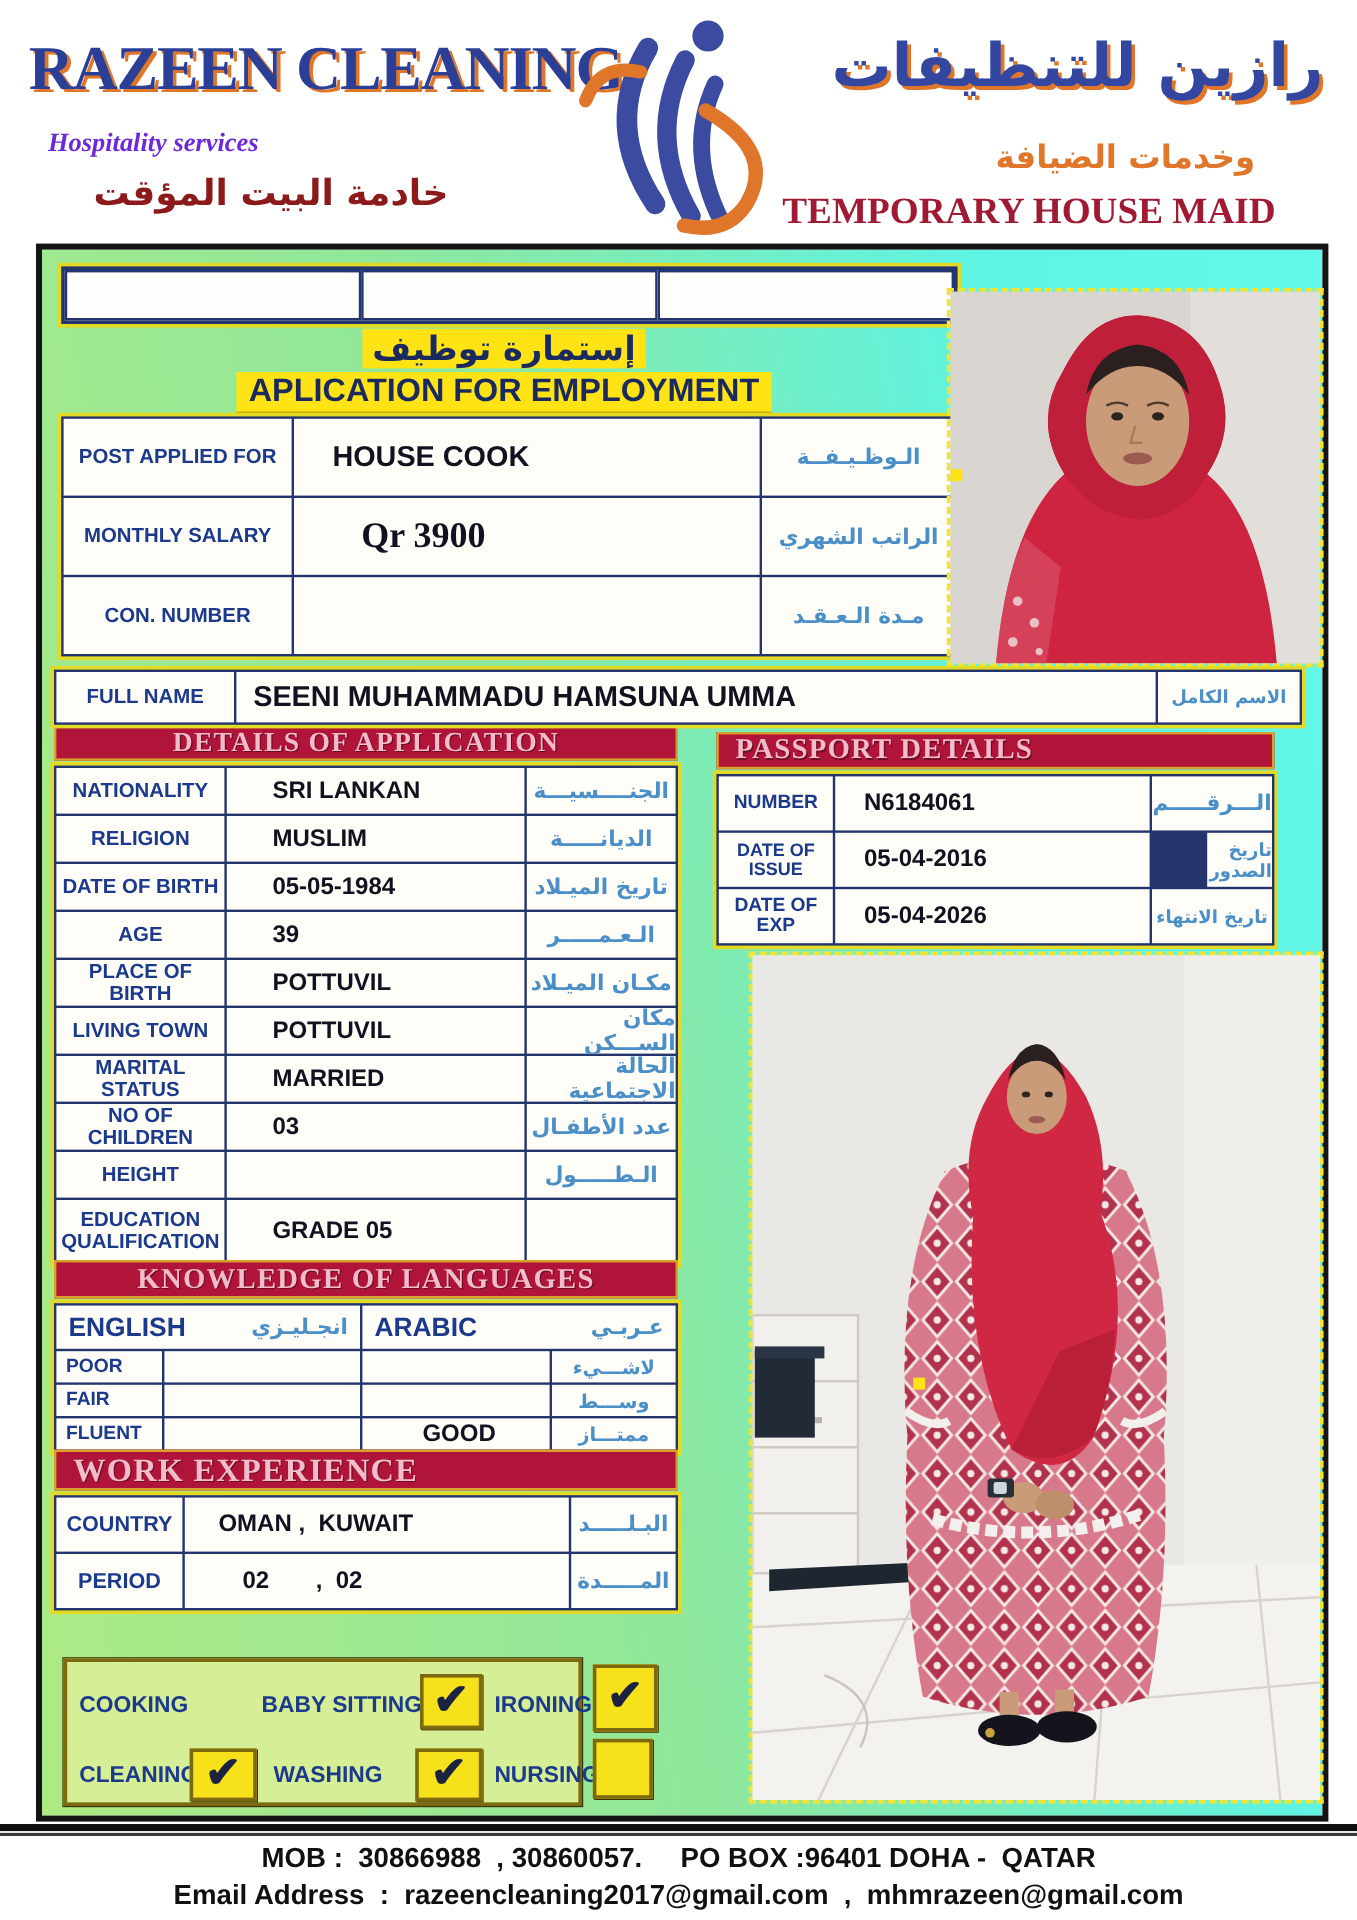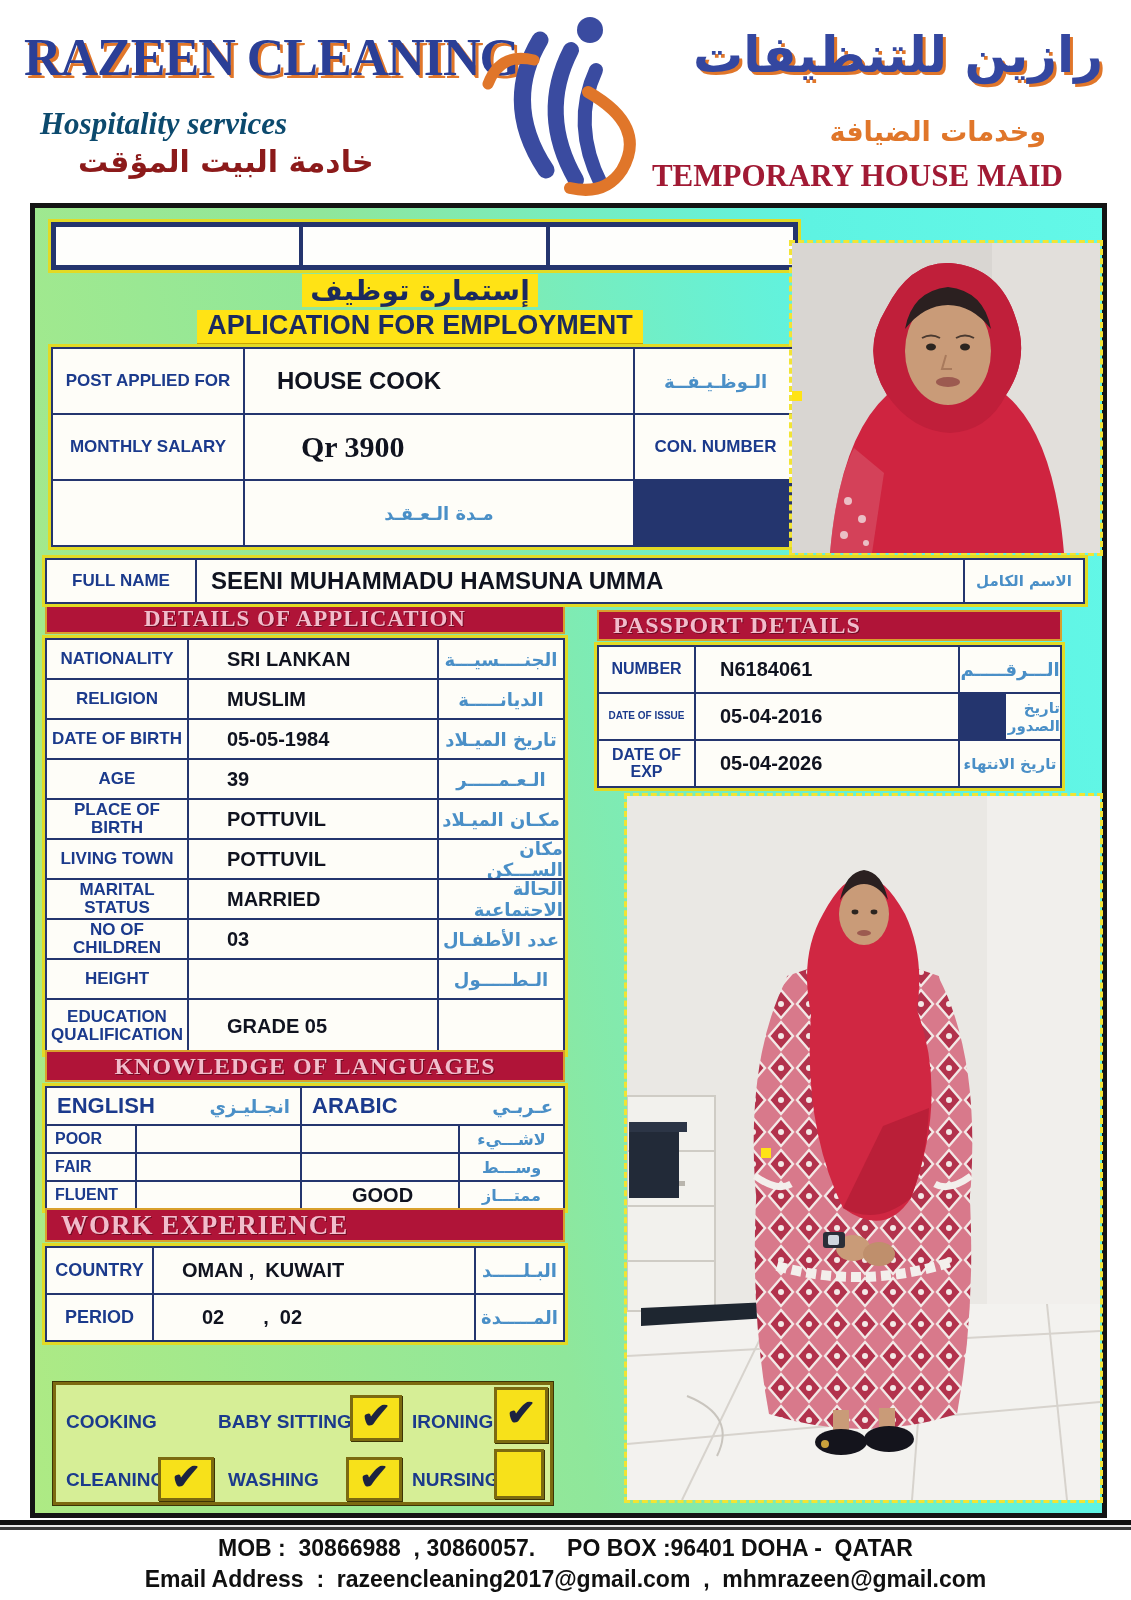--- a/index.html
+++ b/index.html
@@ -2,21 +2,21 @@
 <html><head>
 <meta charset="utf-8">
 <style>
   html,body{margin:0;padding:0;background:#ffffff;}
   body{width:1131px;height:1600px;position:relative;font-family:"Liberation Sans",sans-serif;overflow:hidden;}
   .abs{position:absolute;}
 
   
   .brand-name{font-family:"Liberation Serif",serif;font-weight:bold;font-size:52px;letter-spacing:-1px;
     color:#2b3f96;text-shadow:3px 3px 0 #e0762a;white-space:nowrap;}
-  .brand-tagline{font-family:"Liberation Serif",serif;font-style:italic;font-weight:bold;font-size:31px;color:#0c4a6e;}
+  .brand-tagline{font-family:"Liberation Serif",serif;font-style:italic;font-weight:bold;font-size:22px;color:#6d28d9;}
   .brand-tagline-ar{font-family:"DejaVu Sans",sans-serif;font-weight:bold;font-size:30px;color:#8c1a1a;direction:rtl;}
   .brand-name-ar{font-family:"DejaVu Sans",sans-serif;font-weight:bold;font-size:50px;color:#3447a0;
     text-shadow:3px 3px 0 #e0762a;direction:rtl;white-space:nowrap;}
   .brand-services-ar{font-family:"DejaVu Sans",sans-serif;font-weight:bold;font-size:27px;color:#e0762a;direction:rtl;}
   .brand-sub{font-family:"Liberation Serif",serif;font-weight:bold;font-size:31px;color:#a11a34;white-space:nowrap;}
 
   
   .frame{left:30px;top:203px;width:1067px;height:1305px;border:5px solid #141414;
     background:linear-gradient(78deg,#aeea84 0%,#8fe79b 42%,#5ef3e2 78%,#63f8e8 100%);}
 
@@ -90,20 +90,21 @@
     <span class="title-en">APLICATION FOR EMPLOYMENT</span>
   </div>
 
   <div class="abs gtable" style="left:16px;top:139px;width:747px;grid-template-columns:190px 388px 1fr;grid-template-rows:64px 64px 64px;">
     <div class="cell lbl">POST APPLIED FOR</div>
     <div class="cell val" style="font-size:24px;padding-left:32px;">HOUSE COOK</div>
     <div class="cell ar">الـوظـيـفــة</div>
 
     <div class="cell lbl">MONTHLY SALARY</div>
     <div class="cell val" style="font-family:'Liberation Serif',serif;font-size:30px;padding-left:56px;">Qr 3900</div>
+    <div class="cell ar">الراتب الشهري</div>
 
     <div class="cell lbl">CON. NUMBER</div>
     <div class="cell val"></div>
     <div class="cell ar">مـدة الـعـقـد</div>
   </div>
 
   <div class="abs photo" style="left:757px;top:35px;width:308px;height:310px;">
     <svg width="308" height="310" viewBox="0 0 308 310">
       <rect width="308" height="310" fill="#d9d6d2"></rect>
       <rect x="200" width="108" height="310" fill="#e2dfdb"></rect>
@@ -178,21 +179,21 @@
     <div class="cell ar"></div>
   </div>
 
   <div class="abs banner" style="left:562px;top:402px;width:465px;height:31px;font-size:24px;padding-left:14px;">PASSPORT DETAILS</div>
 
   <div class="abs gtable" style="left:562px;top:437px;width:465px;grid-template-columns:95px 262px 1fr;grid-template-rows:repeat(3,45px);">
     <div class="cell lbl" style="font-size:16px;">NUMBER</div>
     <div class="cell val" style="padding-left:24px;">N6184061</div>
     <div class="cell ar">الـــرقـــــم</div>
 
-    <div class="cell lbl" style="font-size:10px;">DATE OF ISSUE</div>
+    <div class="cell lbl" style="font-size:15px;">DATE OF ISSUE</div>
     <div class="cell val" style="padding-left:24px;">05-04-2016</div>
     <div class="cell ar" style="font-size:15px;margin-left:46px;">تاريخ الصدور</div>
 
     <div class="cell lbl" style="font-size:16px;">DATE OF EXP</div>
     <div class="cell val" style="padding-left:24px;">05-04-2026</div>
     <div class="cell ar" style="font-size:15px;">تاريخ الانتهاء</div>
   </div>
 
   <div class="abs photo" style="left:592px;top:588px;width:473px;height:704px;background:#efeeec;">
     <svg width="473" height="704" viewBox="0 0 473 704">
@@ -296,21 +297,21 @@
   <div class="abs gtable" style="left:10px;top:1038px;width:520px;grid-template-columns:105px 320px 1fr;grid-template-rows:45px 45px;">
     <div class="cell lbl" style="font-size:18px;">COUNTRY</div>
     <div class="cell val" style="padding-left:28px;">OMAN ,  KUWAIT</div>
     <div class="cell ar">البـلـــــد</div>
 
     <div class="cell lbl" style="font-size:18px;">PERIOD</div>
     <div class="cell val" style="padding-left:48px;">02       ,  02</div>
     <div class="cell ar">المـــــدة</div>
   </div>
 
-  <div class="abs skillbox" style="left:18px;top:1174px;width:500px;height:123px;">
+  <div class="abs skillbox" style="left:18px;top:1174px;width:432px;height:123px;">
     <span class="skill-lbl" style="left:10px;top:26px;">COOKING</span>
     <span class="skill-lbl" style="left:162px;top:26px;">BABY SITTING</span>
     <div class="chk" style="left:294px;top:10px;width:52px;height:46px;">
       <span class="tick" style="visibility: visible;">✔</span>
     </div>
     <span class="skill-lbl" style="left:356px;top:26px;">IRONING</span>
     <div class="chk" style="left:438px;top:2px;width:54px;height:56px;">
       <span class="tick" style="visibility: visible;">✔</span>
     </div>
 

